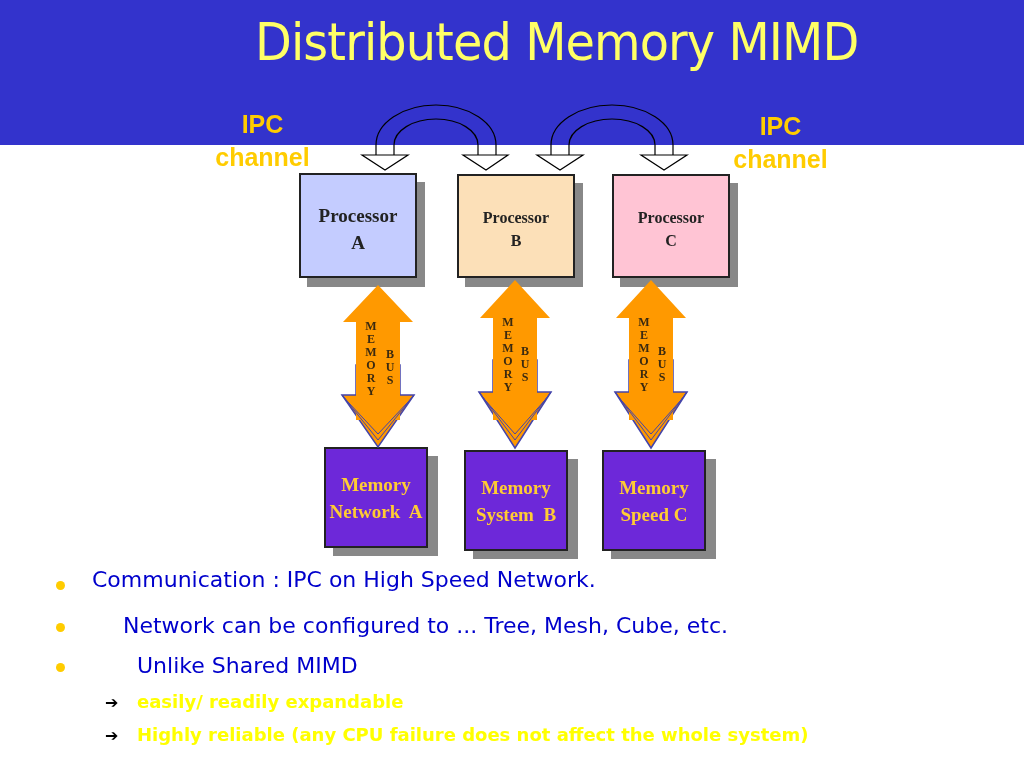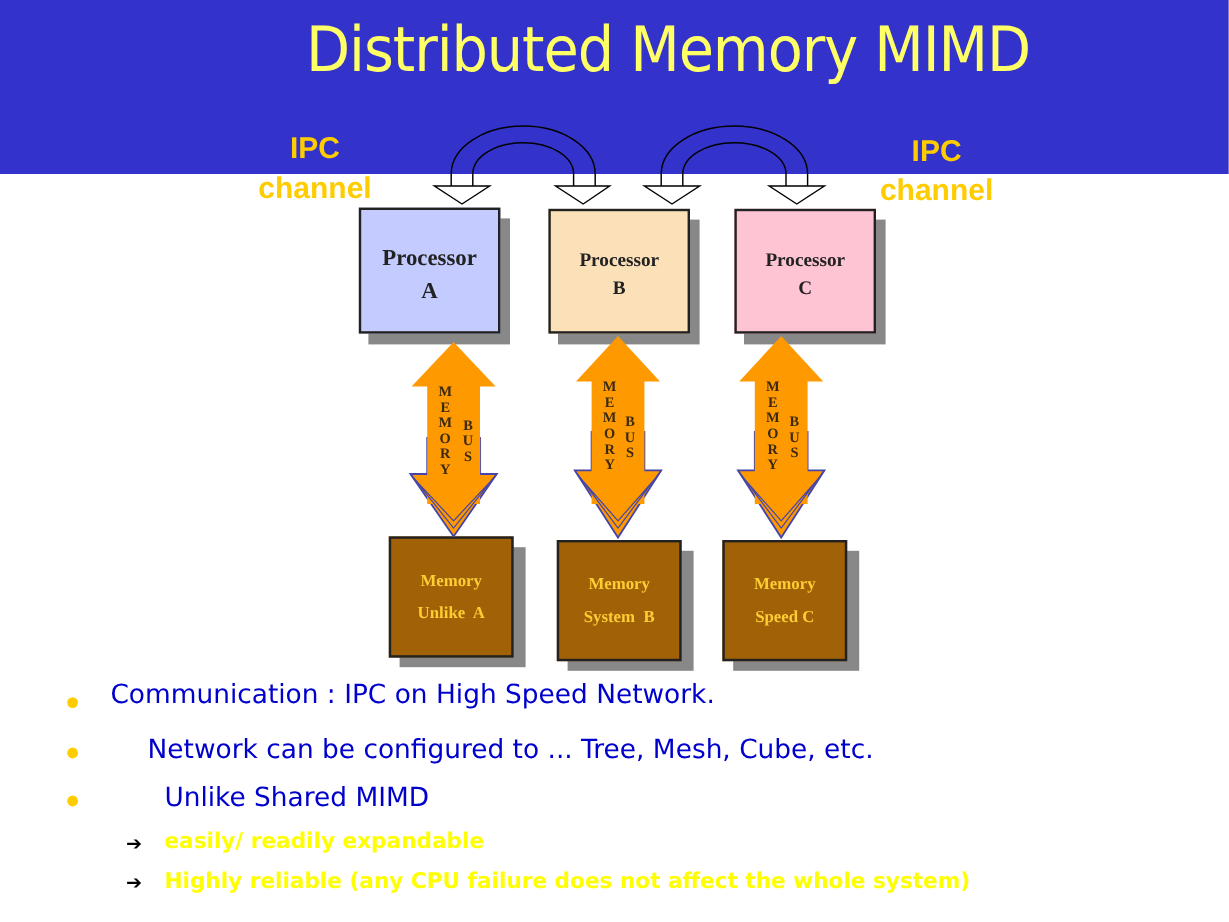--- a/index.html
+++ b/index.html
@@ -3,21 +3,21 @@
   <meta charset="utf-8">
   <style>
     html, body { margin: 0; padding: 0; }
     body { width: 1024px; height: 768px; position: relative; overflow: hidden; background: #ffffff; font-family: "DejaVu Sans", sans-serif; }
     .header { position: absolute; left: 0; top: 0; width: 1024px; height: 145px; background: #3333cc; }
     .title { position: absolute; left: 255px; top: 12px; color: #ffff66; font-family: "DejaVu Sans", sans-serif; font-size: 52px; letter-spacing: -1px; white-space: nowrap; transform: scaleX(0.92); transform-origin: left top; }
     .ipc { position: absolute; color: #ffcc00; font-family: "Liberation Sans", sans-serif; font-weight: bold; font-size: 25px; text-align: center; line-height: 33px; }
     .box { position: absolute; border: 2px solid #222; box-sizing: border-box; font-family: "Liberation Serif", serif; font-weight: bold; text-align: center; }
     .shadow { position: absolute; background: #888888; }
     .proc { color: #222; }
-    .mem { background: #a16207; color: #ffcc33; font-size: 14px; line-height: 27px; display: flex; align-items: center; justify-content: center; }
+    .mem { background: #6d28d9; color: #ffcc33; font-size: 19px; line-height: 27px; display: flex; align-items: center; justify-content: center; }
     .bus-text { position: absolute; font-family: "Liberation Serif", serif; font-weight: bold; font-size: 12px; color: #3b2a10; line-height: 13px; text-align: center; width: 12px; }
     svg.overlay { position: absolute; left: 0; top: 0; }
     .bullets { position: absolute; left: 0; top: 565px; width: 1024px; }
     .b1 { position: absolute; left: 92px; color: #0000cc; font-family: "DejaVu Sans", sans-serif; font-size: 22px; white-space: nowrap; }
     .dot { position: absolute; left: 56px; width: 9px; height: 9px; border-radius: 50%; background: #ffcc00; }
     .b2 { position: absolute; left: 137px; color: #ffff00; font-family: "DejaVu Sans", sans-serif; font-weight: bold; font-size: 18px; white-space: nowrap; }
     .arr { position: absolute; left: 105px; color: #000; font-size: 16px; font-weight: bold; }
   </style>
 </head>
 <body>
@@ -51,21 +51,21 @@
   <div>C</div>
 </div>
 
 <div class="shadow" style="left:333px; top:456px; width:105px; height:100px;"></div>
 <div class="shadow" style="left:473px; top:459px; width:105px; height:100px;"></div>
 <div class="shadow" style="left:611px; top:459px; width:105px; height:100px;"></div>
 
 <div class="box mem" style="left:324px; top:447px; width:104px; height:101px;">
   <div>
     <div>Memory</div>
-    <div style="white-space:pre;">Unlike  A</div>
+    <div style="white-space:pre;">Network  A</div>
   </div>
 </div>
 <div class="box mem" style="left:464px; top:450px; width:104px; height:101px;">
   <div>
     <div>Memory</div>
     <div style="white-space:pre;text-align:right;">System  B</div>
   </div>
 </div>
 <div class="box mem" style="left:602px; top:450px; width:104px; height:101px;">
   <div>

